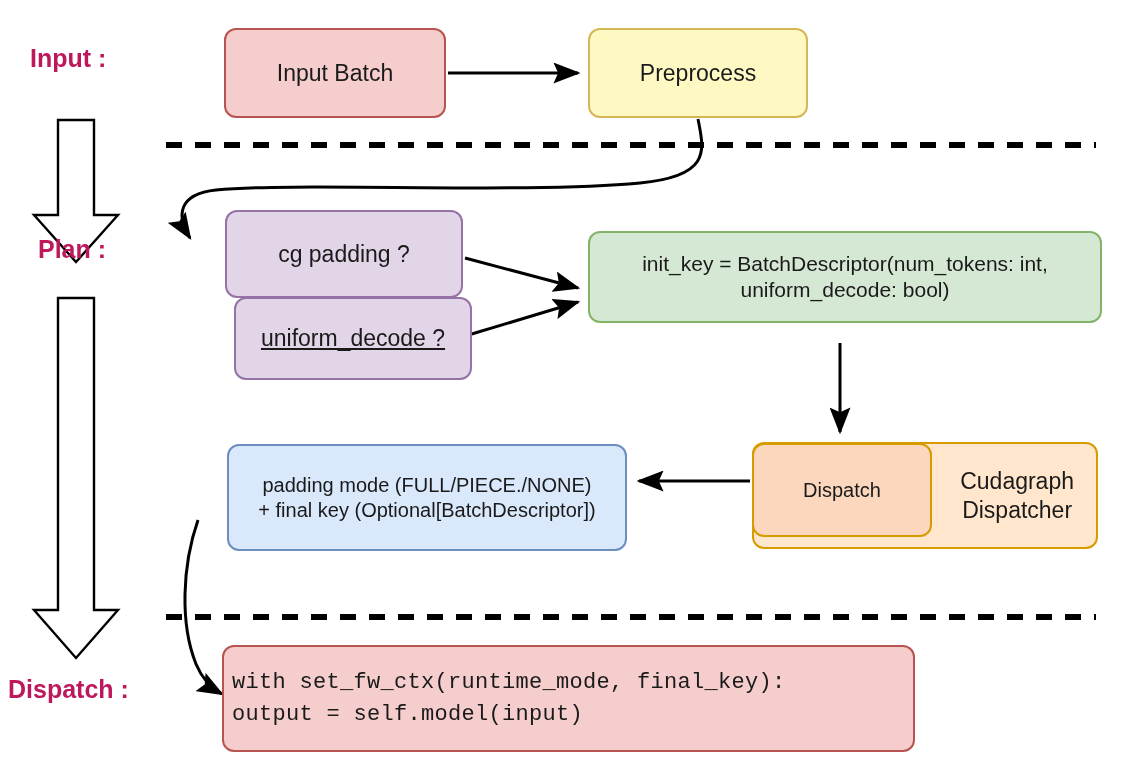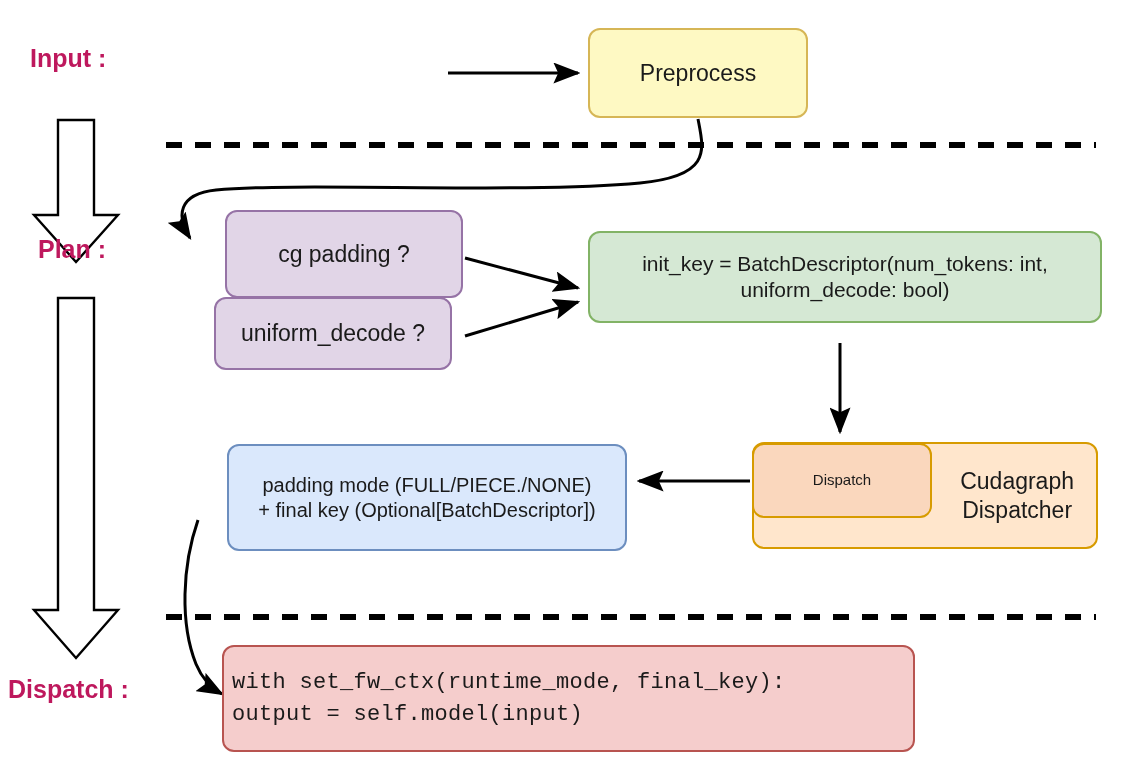--- a/index.html
+++ b/index.html
@@ -51,25 +51,25 @@
     justify-content: flex-start;
     text-align: left;
     padding-left: 8px;
     line-height: 1.45;
     letter-spacing: 0.3px;
   }
   
   #node-input-batch   { left:224px; top:28px;  width:222px; height:90px;  font-size:23px; }
   #node-preprocess    { left:588px; top:28px;  width:220px; height:90px;  font-size:23px; }
   #node-cg-padding    { left:225px; top:210px; width:238px; height:88px;  font-size:23px; }
-  #node-uniform-dec   { left:214px; top:297px; width:238px; height:73px;  font-size:23px; }
+  #node-uniform-dec   { left:234px; top:297px; width:238px; height:83px;  font-size:23px;text-decoration:underline; }
   #node-init-key      { left:588px; top:231px; width:514px; height:92px; font-size:21px;text-align:center; }
   #node-cudagraph     { left:752px; top:442px; width:346px; height:107px; font-size:23px;
                         align-items:center; justify-content:flex-end; padding-right:22px; }
-  #node-dispatch      { left:752px; top:443px; width:180px; height:75px;  font-size:15px; }
+  #node-dispatch      { left:752px; top:443px; width:180px; height:94px;  font-size:20px; }
   #node-runtime-mode  { left:227px; top:444px; width:400px; height:107px; font-size:20px; }
   #node-code          { left:222px; top:645px; width:693px; height:107px; }
 
   #label-input   { left:30px;  top:44px; }
   #label-plan    { left:38px;  top:235px; }
   #label-execute { left:8px;   top:675px; }
 </style>
 </head>
 <body>
 
@@ -102,20 +102,21 @@
 
     <path d="M750,481 L639,481" fill="none" stroke="#000000" stroke-width="3" marker-end="url(#arrowhead)"></path>
 
     <path d="M198,520 C182,566 180,624 196,664 C203,681 213,689 222,694" fill="none" stroke="#000000" stroke-width="3" marker-end="url(#arrowhead)"></path>
   </svg>
 
   <div class="stage-label" id="label-input">Input :</div>
   <div class="stage-label" id="label-plan">Plan :</div>
   <div class="stage-label" id="label-execute">Dispatch :</div>
 
+  <div class="node" id="node-input-batch" style="background:#f5cdcc; border-color:#b85450;">Input Batch</div>
 
   <div class="node" id="node-preprocess" style="background:#fef9c3; border-color:#d6b656;">Preprocess</div>
 
   <div class="node" id="node-cg-padding" style="background:#e1d5e7; border-color:#9673a6;">cg padding ?</div>
 
   <div class="node" id="node-uniform-dec" style="background:#e1d5e7; border-color:#9673a6;">uniform_decode ?</div>
 
   <div class="node" id="node-init-key" style="background:#d5e8d4; border-color:#82b366;">init_key = BatchDescriptor(num_tokens: int,
 uniform_decode: bool)</div>
 

